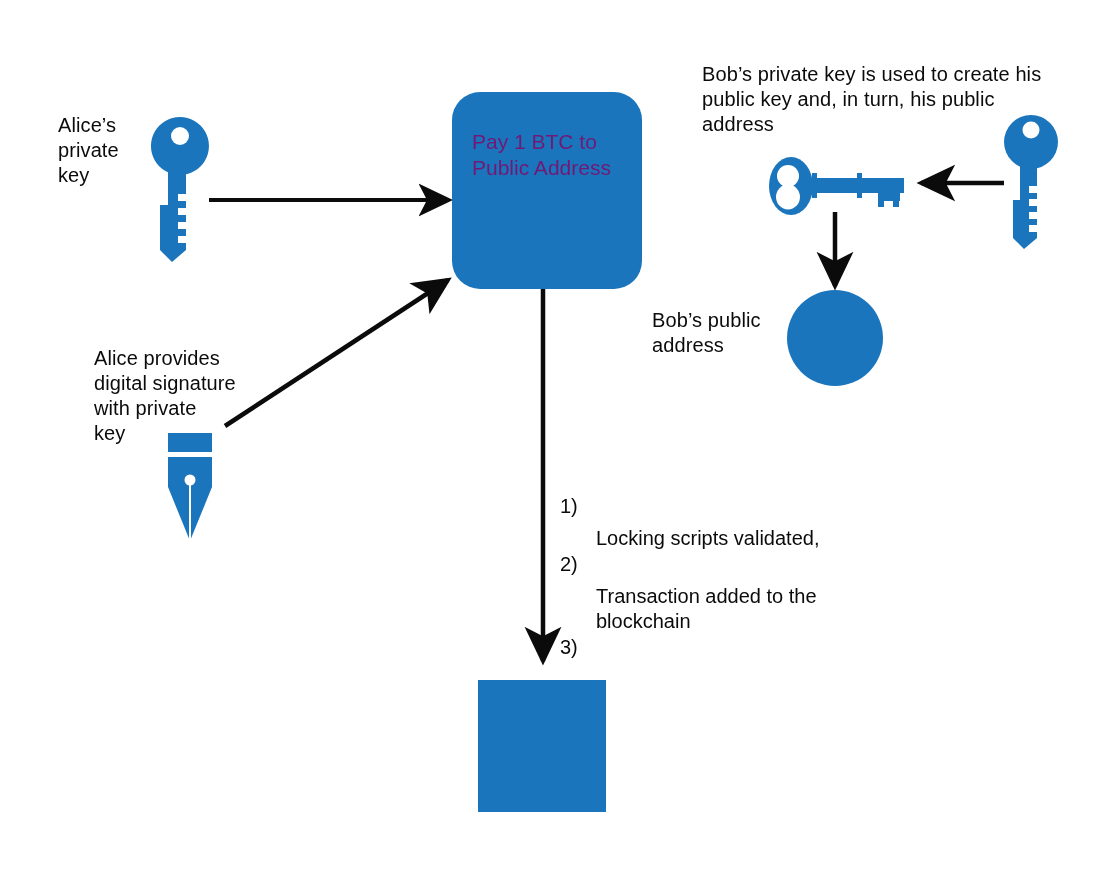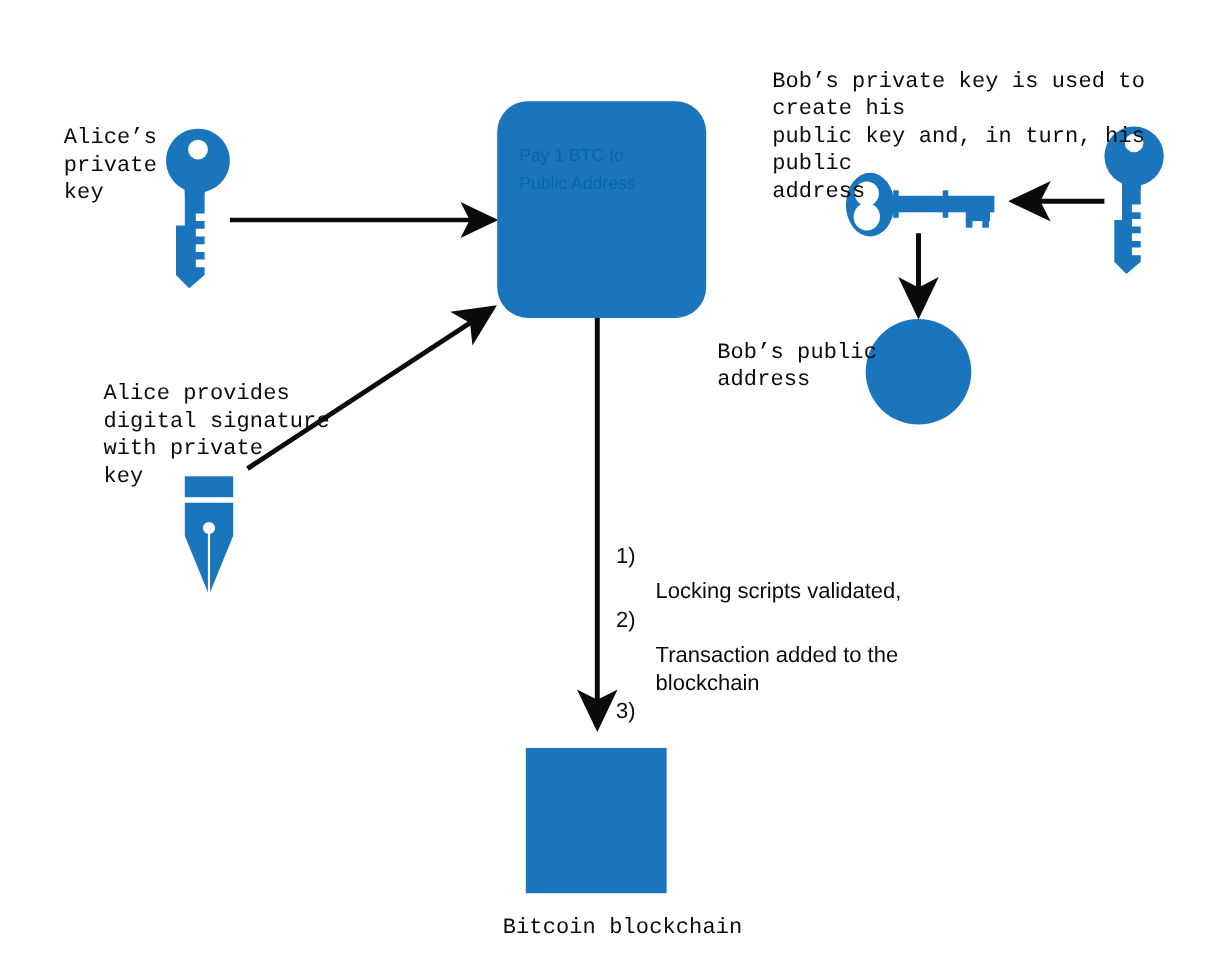--- a/index.html
+++ b/index.html
@@ -13,37 +13,37 @@
   #canvas {
     position: relative;
     width: 1100px;
     height: 877px;
     background: #ffffff;
     overflow: hidden;
   }
   .txt {
     position: absolute;
     color: #0b0b0b;
-    font-family: Liberation Mono, monospace;
+    font-family: Liberation Sans, sans-serif;
     font-size: 20px;
     line-height: 25px;
     white-space: pre-line;
     letter-spacing: 0.1px;
   }
   .svg-layer {
     position: absolute;
     left: 0;
     top: 0;
     width: 1100px;
     height: 877px;
   }
   .box-label {
     position: absolute;
-    color: #0369a1;
-    font-size: 16px;
+    color: #701a75;
+    font-size: 21px;
     line-height: 26px;
     white-space: pre-line;
   }
   .list-block {
     position: absolute;
     font-size: 20px;
     line-height: 25.5px;
     color: #0b0b0b;
   }
   .list-row {
@@ -150,21 +150,20 @@
   <div class="box-label" style="left:472px; top:129px; width:170px;">Pay 1 BTC to
 Public Address</div>
 
   <div class="txt" style="left:702px; top:62px; width:375px;">Bob’s private key is used to create his
 public key and, in turn, his public
 address</div>
 
   <div class="txt" style="left:652px; top:308px;">Bob’s public
 address</div>
 
-  <div class="txt" style="left:457px; top:831px;">Bitcoin blockchain</div>
 
   <div class="list-block" id="steps-list" style="left:560px; top:494px; width:320px;">
       <div class="list-row">
         <div class="list-num">1)</div>
         <div class="list-text">Locking scripts validated,</div>
       </div>
       <div class="list-row">
         <div class="list-num">2)</div>
         <div class="list-text">Transaction added to the
 blockchain</div>

